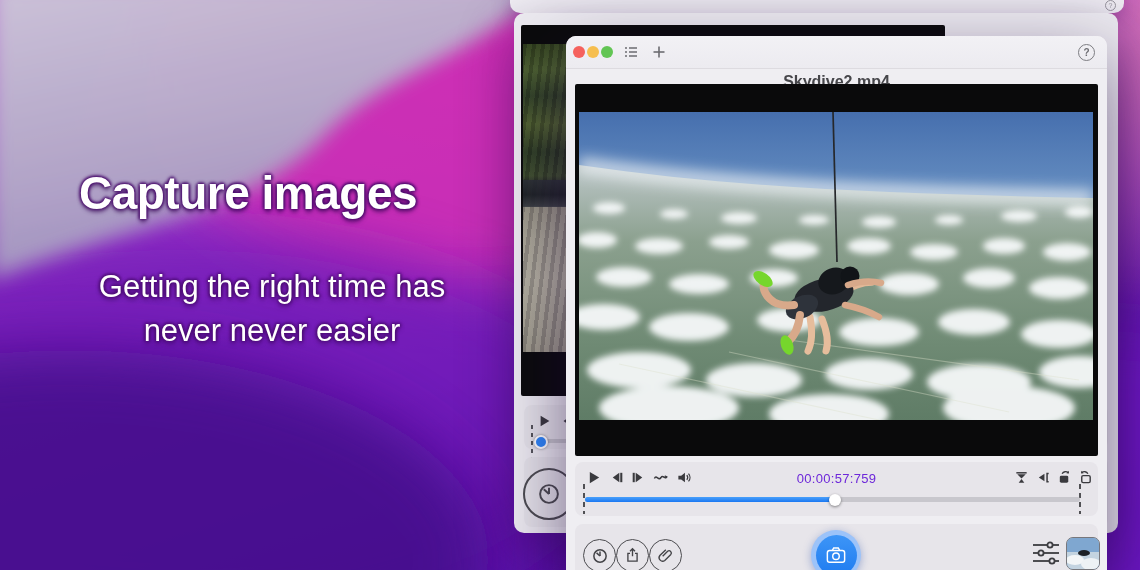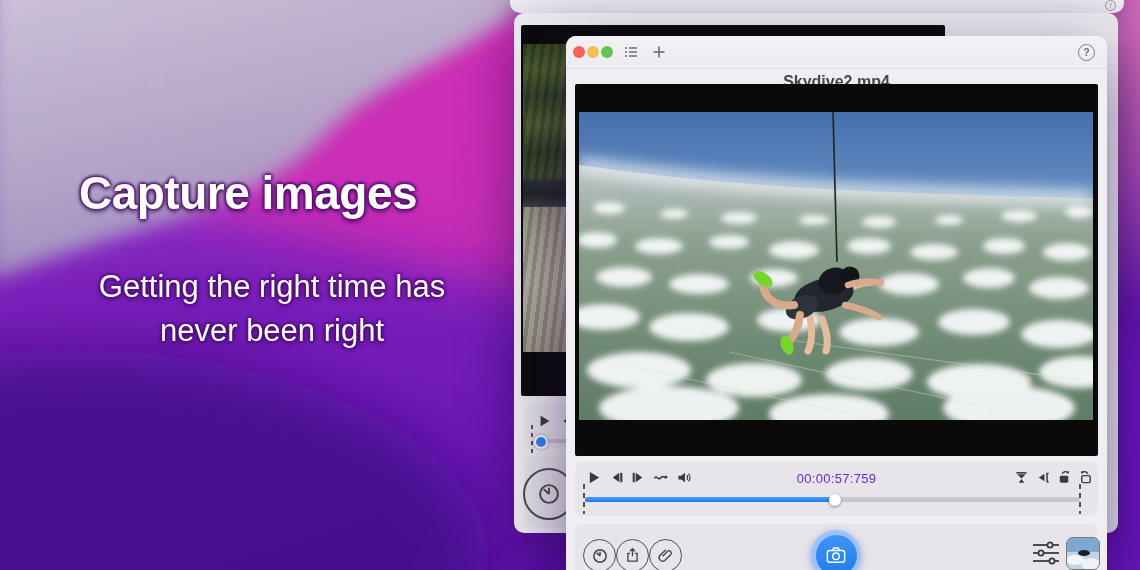--- a/index.html
+++ b/index.html
@@ -111,21 +111,21 @@
   <ellipse cx="1090" cy="540" rx="310" ry="210" fill="#7a1fd4" filter="url(#b30)" opacity=".75"></ellipse>
   <path d="M-10,-20 H560 C470,60 390,68 325,135 C255,210 130,225 -10,280 Z" fill="url(#lav)" filter="url(#b12)" opacity=".96"></path>
 </svg>
 
 <div class="hero">
   <div class="headline">
     <div>Capture images</div>
   </div>
   <div class="subline">
     <div>Getting the right time has</div>
-    <div>never been right</div>
+    <div>never never easier</div>
   </div>
 </div>
 
 <div class="win rear-win">
   <div class="rear-help">?</div>
 </div>
 
 <div class="win mid-win">
   <div class="mid-video">
     <div class="mid-photo">

